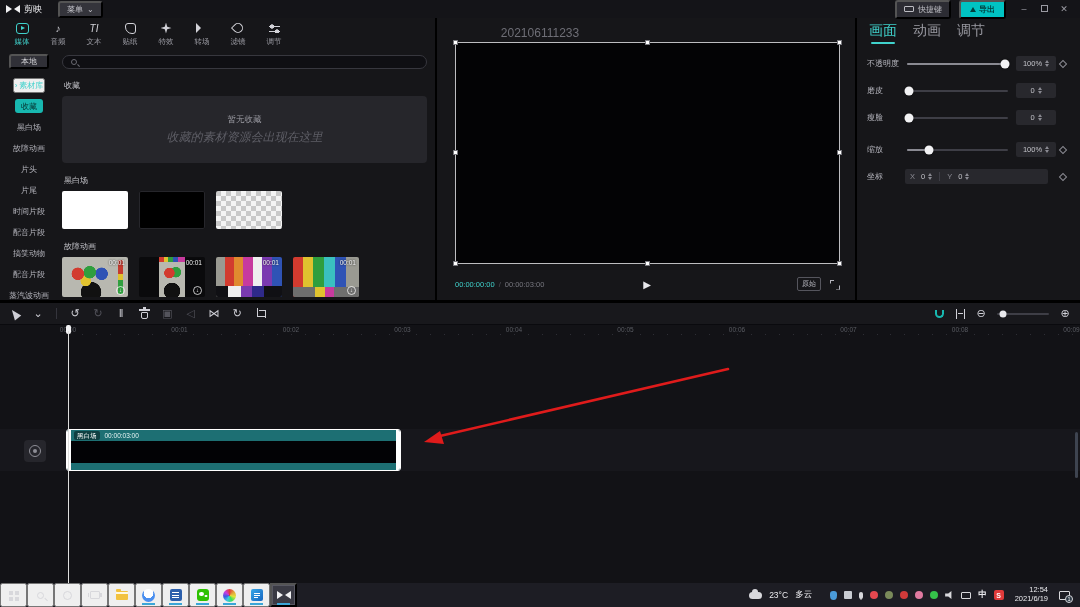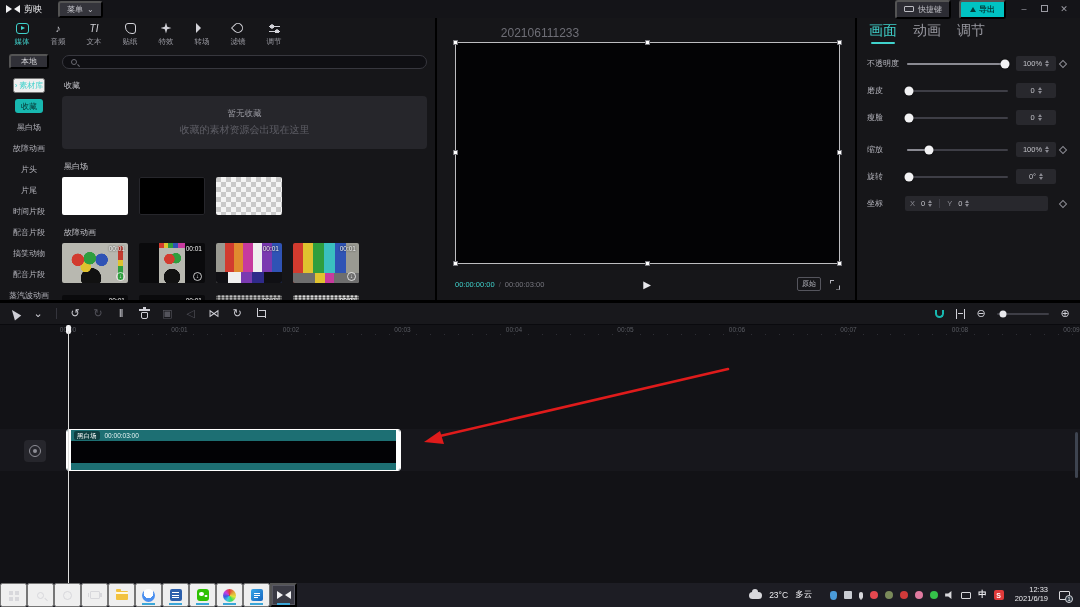--- a/index.html
+++ b/index.html
@@ -59,23 +59,23 @@
   .cat[data-active]{background:var(--accent);color:#05322f;border-radius:3px;}
 
   .lib-content{flex:1;padding:7px 8px 0 4px;overflow:hidden;position:relative;}
   .searchbar{height:14px;background:#0f0f13;border:1px solid #37373e;border-radius:8px;display:flex;align-items:center;padding:0 8px;gap:5px;}
   .shp-mag{width:6px;height:6px;border:1.2px solid #6a6a72;border-radius:50%;position:relative;flex:none;}
   .shp-mag::after{content:"";position:absolute;left:5px;top:5px;width:3px;height:1.2px;background:#6a6a72;transform:rotate(45deg);}
   .searchbar input{background:transparent;border:none;outline:none;font-size:8px;color:#aaa;width:100%;}
   .searchbar input::placeholder{color:#5a5a62;}
   .sec-label{font-size:8px;color:#c6c6cc;margin:12px 0 5px 2px;}
   .sec-label.first{margin-top:11px;}
-  .fav-empty{height:53px;background:#26262b;border-radius:4px;display:flex;flex-direction:column;align-items:center;justify-content:center;gap:3px;}
+  .fav-empty{height:67px;background:#26262b;border-radius:4px;display:flex;flex-direction:column;align-items:center;justify-content:center;gap:3px;}
   .fav-empty .t1{font-size:8.5px;color:#9a9aa2;}
-  .fav-empty .t2{font-size:10px;color:#5e5e66;}
+  .fav-empty .t2{font-size:12px;color:#5e5e66;font-style:italic;}
   .thumb-row{display:flex;gap:11px;}
   .thumb{width:66px;height:38px;border-radius:2px;position:relative;background:#222;overflow:hidden;flex:none;cursor:pointer;}
   .thumb-row.tall .thumb{height:40px;}
   .thumb[data-kind="white"]{background:#fff;}
   .thumb[data-kind="black"]{background:#000;box-shadow:inset 0 0 0 1px #26262b;}
   .thumb[data-kind="checker"]{background:repeating-conic-gradient(#f4f4f4 0 25%,#c9c9c9 0 50%) 0 0/10px 10px;}
   .thumb[data-kind="testcard"]{background:
     radial-gradient(circle 6px at 24% 42%,#d23b2f 0 6px,transparent 6.5px),
     radial-gradient(circle 6px at 42% 38%,#2f9e3e 0 6px,transparent 6.5px),
     radial-gradient(circle 6px at 60% 42%,#2f53b5 0 6px,transparent 6.5px),
@@ -513,32 +513,20 @@
             <span class="step">
               <i class="up"></i>
               <i class="dn"></i>
             </span>
           </span>
           <span class="kf" data-on="">
             <i></i>
           </span>
         </div>
 
-        <div class="prow" style="--i: 4;">
-          <span class="plabel">旋转</span>
-          <span class="slider" style="--pos: 2%;"></span>
-          <span class="valbox">
-            <span>0°</span>
-            <span class="step">
-              <i class="up"></i>
-              <i class="dn"></i>
-            </span>
-          </span>
-          <span class="kf"></span>
-        </div>
       </div>
     <div class="prow">
       <span class="plabel">坐标</span>
       <span class="coordbox">
         <span class="axis">X</span>
         <span class="cval">0</span>
         <span class="step">
             <i class="up"></i>
             <i class="dn"></i>
           </span>
@@ -761,21 +749,21 @@
 
           <span class="tico" data-shape="volume" title="volume-icon" style="--c: #d8d8dc; --i: 8;"></span>
 
           <span class="tico" data-shape="display" title="network-display-icon" style="--c: #d8d8dc; --i: 9;"></span>
 
           <span class="tico" data-shape="text" title="language-indicator" style="--i: 10;">中</span>
 
           <span class="tico" data-shape="badge-text" title="sogou-input-icon" style="--c: #e03a3a; --i: 11;">S</span>
         </span>
       <span class="clock">
-        <span>12:33</span>
+        <span>12:54</span>
         <span>2021/6/19</span>
       </span>
       <span class="notif">
         <span class="nb">1</span>
       </span>
     </div>
   </footer>
 
 </div>
 

